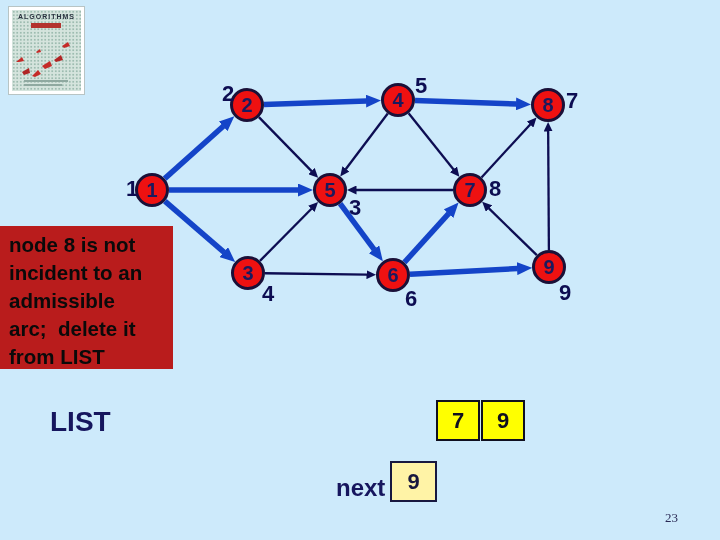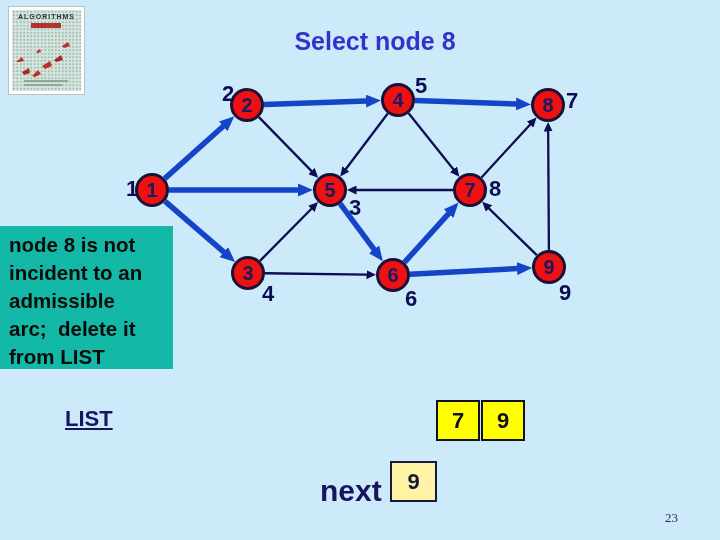--- a/index.html
+++ b/index.html
@@ -31,39 +31,39 @@
   .cover-line{position:absolute;left:12px;height:2px;background:#8FA9A0;}
   .cover-line.l1{bottom:9px;width:44px;}
   .cover-line.l2{bottom:5px;width:38px;}
   .slide-title{
     position:absolute;left:190px;top:27px;width:370px;
     text-align:center;font-size:25px;font-weight:bold;color:#3333CC;
   }
   #graph-svg{position:absolute;left:0;top:0;width:720px;height:540px;}
   .note-box{
     position:absolute;left:0;top:226px;width:173px;height:143px;
-    background:#14b8a6;box-sizing:border-box;padding:5px 4px 0 9px;
+    background:#b91c1c;box-sizing:border-box;padding:5px 4px 0 9px;
     font-size:20.5px;font-weight:bold;color:#0a0a0a;line-height:1.36;
     white-space:pre-wrap;
   }
   .list-label{
-    position:absolute;left:65px;top:406px;
-    font-size:22px;font-weight:bold;color:#16165E;text-decoration:underline;
+    position:absolute;left:50px;top:406px;
+    font-size:28px;font-weight:bold;color:#16165E;
   }
   .list-box{
     position:absolute;top:400px;width:44px;height:41px;box-sizing:border-box;
     background:#FFFF00;border:2.5px solid #101020;
     display:flex;align-items:center;justify-content:center;
     font-size:22px;font-weight:bold;color:#101020;
   }
   .list-box.b0{left:436px;}
   .list-box.b1{left:481px;}
   .next-label{
-    position:absolute;left:320px;top:474px;
-    font-size:30px;font-weight:bold;color:#16165E;
+    position:absolute;left:336px;top:474px;
+    font-size:24px;font-weight:bold;color:#16165E;
   }
   .next-box{
     position:absolute;left:390px;top:461px;width:47px;height:41px;box-sizing:border-box;
     background:#FFF3A6;border:2.5px solid #18183F;
     display:flex;align-items:center;justify-content:center;
     font-size:22px;font-weight:bold;color:#18183F;
   }
   .page-number{
     position:absolute;left:665px;top:510px;
     font-family:"Liberation Serif",serif;font-size:13px;color:#2A2A55;
@@ -85,21 +85,20 @@
         <path d="M30,38 l8,-5 l2,5 l-7,3 z" fill="#C52B28"></path>
         <path d="M42,32 l7,-5 l2,5 l-7,2 z" fill="#B02424"></path>
         <path d="M50,18 l6,-4 l2,4 l-6,2 z" fill="#C52B28"></path>
         <path d="M24,24 l4,-3 l1,3 l-4,1 z" fill="#C52B28"></path>
       </svg>
       <div class="cover-line l1"></div>
       <div class="cover-line l2"></div>
     </div>
   </div>
 
-  <div class="slide-title">Select node 8</div>
 
   <svg id="graph-svg" viewBox="0 0 720 540">
       <defs>
         <marker id="arrow-thick" markerWidth="15" markerHeight="13" refX="0.5" refY="6.5" orient="auto" markerUnits="userSpaceOnUse">
           <path d="M0,0 L15,6.5 L0,13 Z" fill="#1444C8"></path>
         </marker>
         <marker id="arrow-thin" markerWidth="9.5" markerHeight="9" refX="0.5" refY="4.5" orient="auto" markerUnits="userSpaceOnUse">
           <path d="M0,0 L9.5,4.5 L0,9 Z" fill="#0D0D52"></path>
         </marker>
       </defs>

